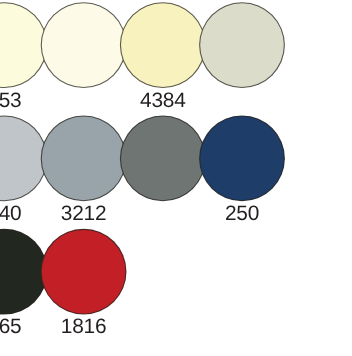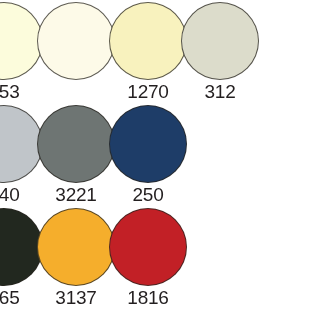--- a/index.html
+++ b/index.html
@@ -69,51 +69,49 @@
   <div class="swatch-row row-0">
     <div class="swatch-cell">
       <div class="swatch-disc" style="background: rgb(252, 252, 220);"></div>
       <div class="swatch-label">253</div>
     </div>
     <div class="swatch-cell">
       <div class="swatch-disc" style="background: rgb(253, 250, 232);"></div>
     </div>
     <div class="swatch-cell">
       <div class="swatch-disc" style="background: rgb(248, 242, 190);"></div>
-      <div class="swatch-label">1270</div>
+      <div class="swatch-label">4384</div>
     </div>
     <div class="swatch-cell">
       <div class="swatch-disc" style="background: rgb(220, 220, 203);"></div>
-      <div class="swatch-label">312</div>
     </div>
   </div>
 
   <div class="swatch-row row-1">
     <div class="swatch-cell">
       <div class="swatch-disc" style="background: rgb(192, 197, 201);"></div>
       <div class="swatch-label">140</div>
     </div>
     <div class="swatch-cell">
+      <div class="swatch-disc" style="background: rgb(152, 164, 169);"></div>
+      <div class="swatch-label">3212</div>
+    </div>
+    <div class="swatch-cell">
       <div class="swatch-disc" style="background: rgb(110, 117, 115);"></div>
-      <div class="swatch-label">3221</div>
     </div>
     <div class="swatch-cell">
       <div class="swatch-disc" style="background: rgb(30, 61, 104);"></div>
       <div class="swatch-label">250</div>
     </div>
   </div>
 
   <div class="swatch-row row-2">
     <div class="swatch-cell">
       <div class="swatch-disc" style="background: rgb(34, 40, 31);"></div>
       <div class="swatch-label">165</div>
     </div>
     <div class="swatch-cell">
-      <div class="swatch-disc" style="background: rgb(245, 174, 44);"></div>
-      <div class="swatch-label">3137</div>
-    </div>
-    <div class="swatch-cell">
       <div class="swatch-disc" style="background: rgb(194, 32, 38);"></div>
       <div class="swatch-label">1816</div>
     </div>
   </div>
 
 </div>
 
 </body></html>

